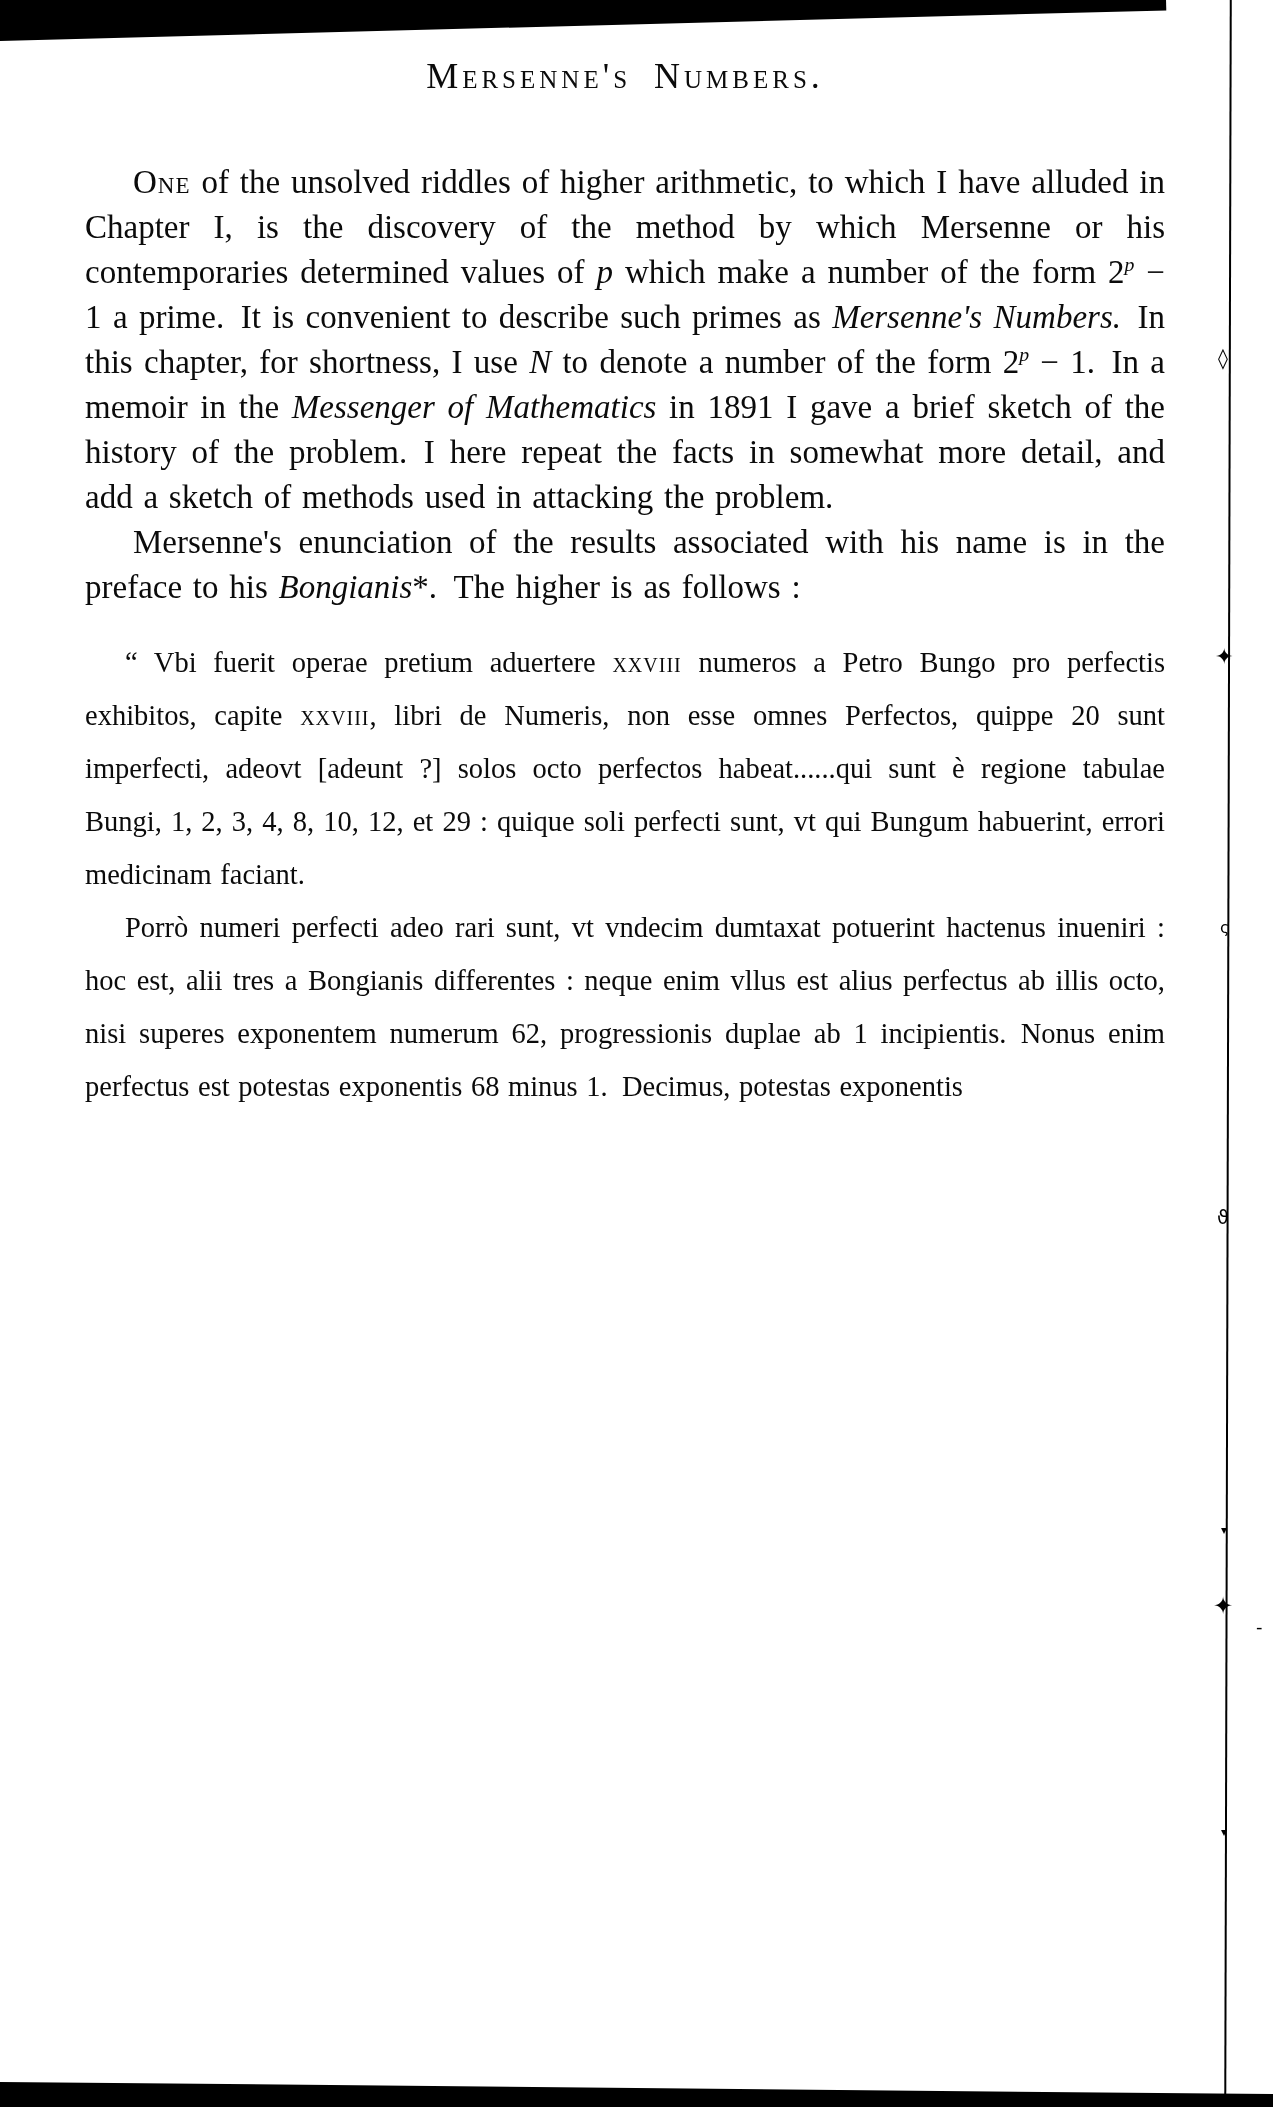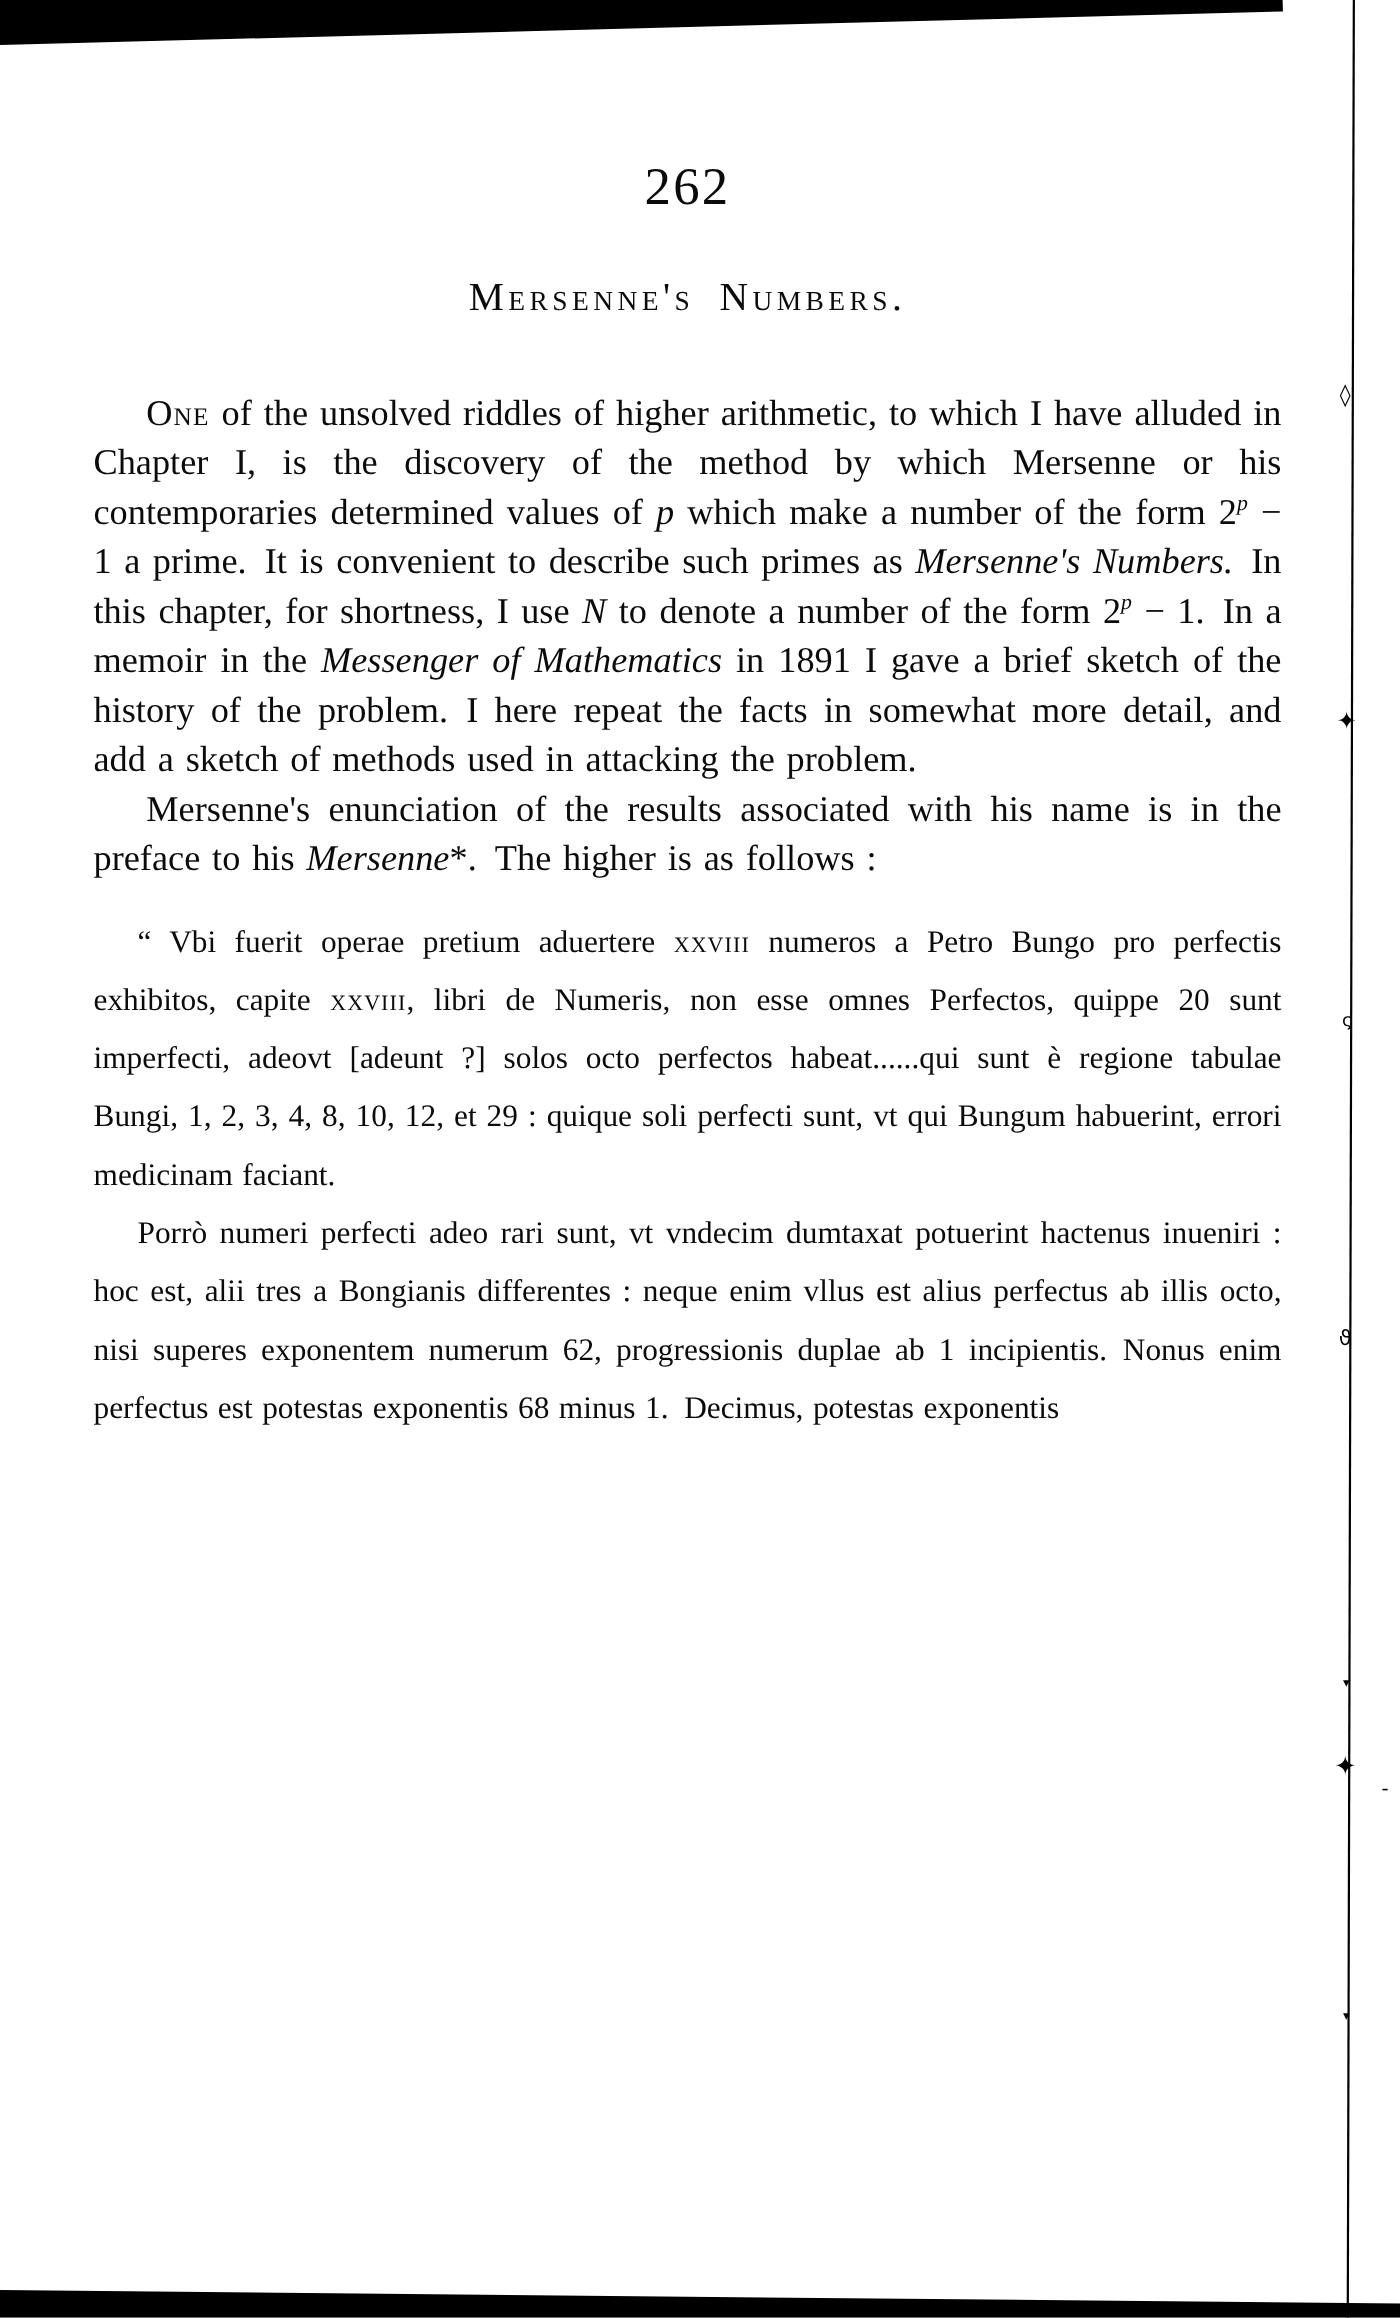--- a/index.html
+++ b/index.html
@@ -116,28 +116,27 @@
   <span class="mark m2">✦</span>
   <span class="mark m3">ς</span>
   <span class="mark m4">ϑ</span>
   <span class="mark m5">▾</span>
   <span class="mark m6">✦</span>
   <span class="mark m7">-</span>
   <span class="mark m8">▾</span>
 
   <div class="content">
 
-    <div class="page-number">262</div>
 
 
     <h2 class="section">Mersenne's Numbers.</h2>
 
     <p class="body para1"><span class="lead">One</span><span> of the unsolved riddles of higher arithmetic, to which I have alluded in Chapter I, is the discovery of the method by which Mersenne or his contemporaries determined values of </span><span class="it">p</span><span> which make a number of the form 2</span><span class="sup">p</span><span> − 1 a prime. It is convenient to describe such primes as </span><span class="it">Mersenne's Numbers.</span><span> In this chapter, for shortness, I use </span><span class="it">N</span><span> to denote a number of the form 2</span><span class="sup">p</span><span> − 1. In a memoir in the </span><span class="it">Messenger of Mathematics</span><span> in 1891 I gave a brief sketch of the history of the problem. I here repeat the facts in somewhat more detail, and add a sketch of methods used in attacking the problem.</span></p>
 
-    <p class="body para2"><span>Mersenne's enunciation of the results associated with his name is in the preface to his </span><span class="it">Mersenne</span><span>*. The higher is as follows :</span></p>
+    <p class="body para2"><span>Mersenne's enunciation of the results associated with his name is in the preface to his </span><span class="it">Bongianis</span><span>*. The higher is as follows :</span></p>
 
     <p class="quote q1"><span>“ Vbi fuerit operae pretium aduertere </span><span class="sc">xxviii</span><span> numeros a Petro Bungo pro perfectis exhibitos, capite </span><span class="sc">xxviii</span><span>, libri de Numeris, non esse omnes Perfectos, quippe 20 sunt imperfecti, adeovt [adeunt ?] solos octo perfectos habeat......qui sunt è regione tabulae Bungi, 1, 2, 3, 4, 8, 10, 12, et 29 : quique soli perfecti sunt, vt qui Bungum habuerint, errori medicinam faciant.</span></p>
 
     <p class="quote q2">Porrò numeri perfecti adeo rari sunt, vt vndecim dumtaxat potuerint hactenus inueniri : hoc est, alii tres a Bongianis differentes :  neque enim vllus est alius perfectus ab illis octo, nisi superes exponentem numerum 62, progressionis duplae ab 1 incipientis. Nonus enim perfectus est potestas exponentis 68 minus 1. Decimus, potestas exponentis</p>
 
 
   </div>
 
   <div class="band-bottom"></div>
 

